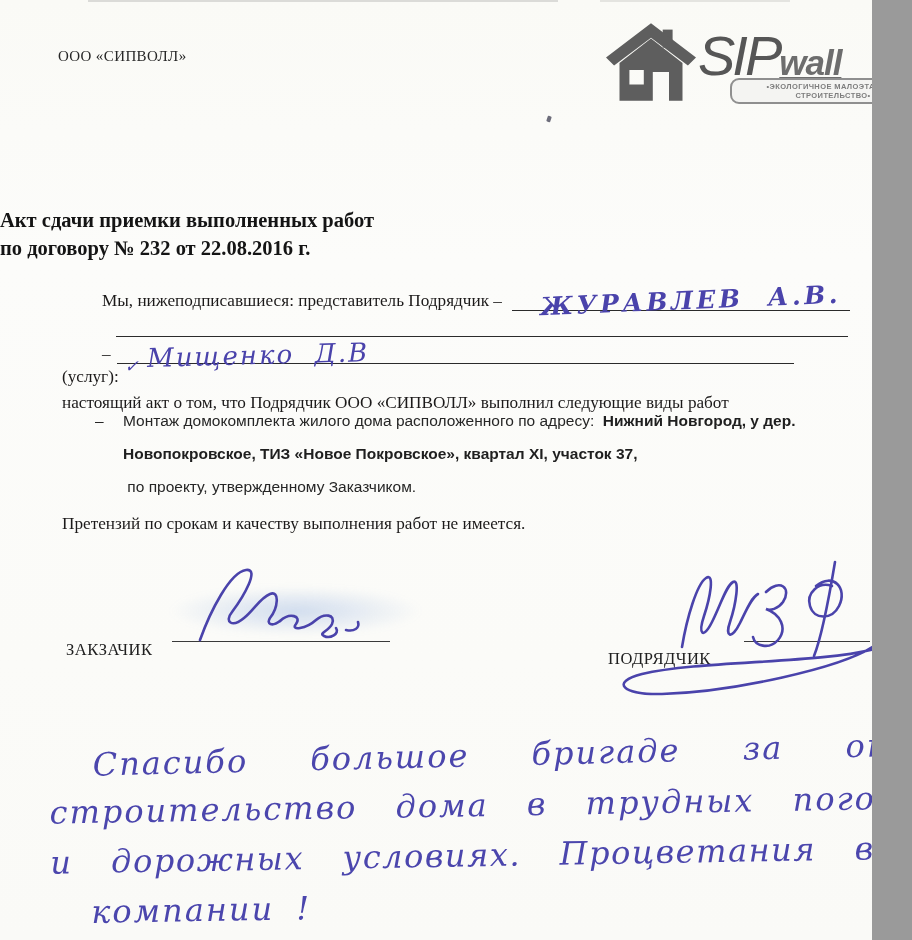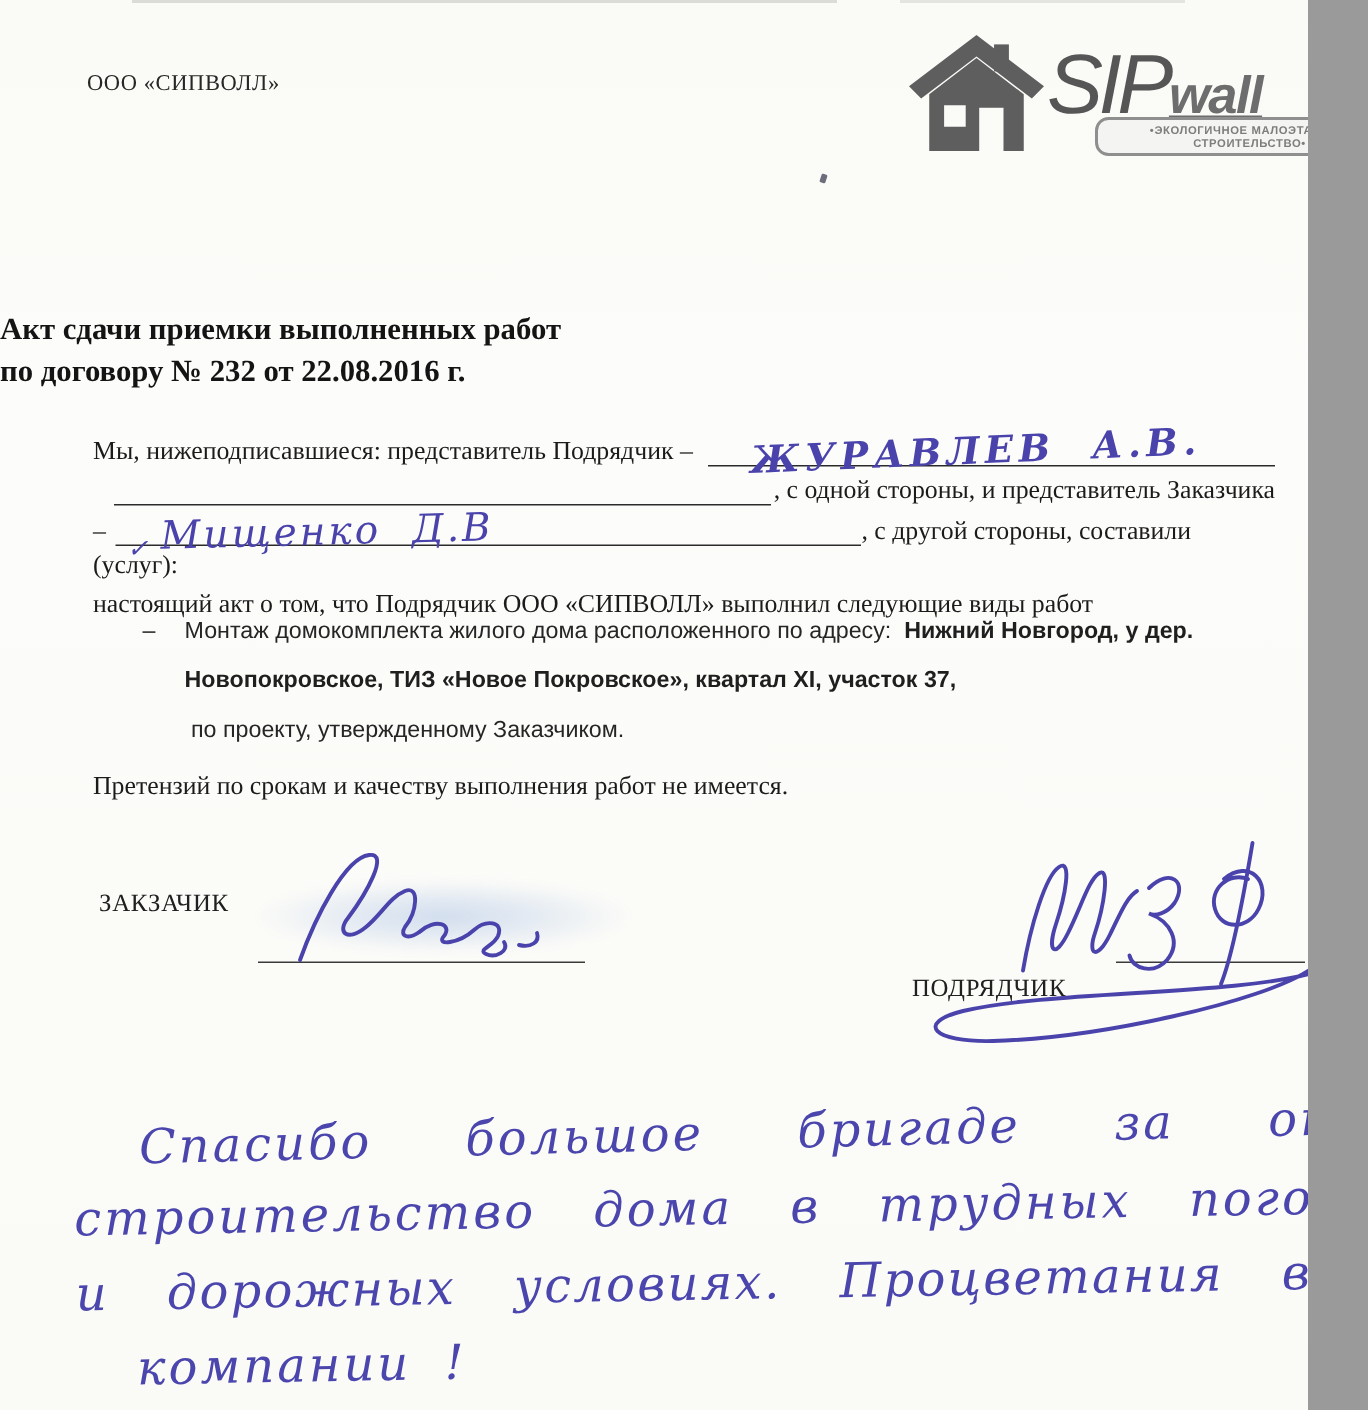--- a/index.html
+++ b/index.html
@@ -22,42 +22,42 @@
   .brand-wall{font-size:35px;font-weight:bold;color:#6d6d6d;letter-spacing:-1px;text-decoration:underline;}
   .logo-tagline{position:absolute;left:84px;top:58px;width:202px;border:2px solid #8f8f8f;border-radius:9px;
                 font-family:"Liberation Sans",sans-serif;font-size:7.5px;font-weight:bold;color:#7d7d7d;
                 text-align:center;padding:2px 0;letter-spacing:.4px;background:rgba(240,240,238,.6);margin-left:40px;}
 
   .title{position:absolute;top:206px;left:0;width:100%;font-weight:bold;
          font-size:20.5px;line-height:28px;color:#141414;}
 
   
   .intro{position:absolute;left:62px;top:284px;width:788px;font-size:17.2px;color:#1c1a1a;}
-  .iline{display:flex;align-items:flex-end;height:26.5px;}
+  .iline{display:flex;align-items:flex-end;height:26.5px;margin-left:40px;}
   .pre{white-space:pre;}
   .blank{flex:1;position:relative;border-bottom:1.4px solid #2b2b2b;height:21px;margin-left:6px;}
   .blank-l2{margin-left:14px;margin-right:2px;}
   .line-l3{padding-right:56px;}
   .plainline{line-height:26.5px;height:26.5px;}
   .hw{position:absolute;font-family:"DejaVu Serif",serif;font-style:italic;color:#4a43ab;white-space:pre;}
   .hw-l1{left:28px;bottom:-5px;font-size:25px;letter-spacing:3.5px;font-weight:600;transform:rotate(-2.4deg);}
   .hw-l3name{left:30px;bottom:-7px;font-size:26px;letter-spacing:2px;transform:rotate(-1.5deg);}
   .hw-check{left:8px;bottom:-13px;font-size:17px;}
 
   
   .bullet{position:absolute;left:95px;top:404px;width:750px;display:flex;
           font-family:"Liberation Sans",sans-serif;font-size:15.5px;line-height:33px;color:#262626;}
   .bullet-dash{width:28px;flex:none;}
   .bullet-text b{color:#1f1f1f;}
 
   .claims{position:absolute;left:62px;top:514px;font-size:17.2px;color:#1c1a1a;}
 
   
   .sig-label{position:absolute;font-size:16.5px;letter-spacing:.5px;color:#202020;}
-  .customer-label{left:66px;top:592px;font-family:Liberation Serif, serif;}
+  .customer-label{left:66px;top:640px;font-family:Liberation Serif, serif;}
   .contractor-label{left:608px;top:649px;}
   .sig-line{position:absolute;border-top:1.5px solid #3a3a3a;}
   .customer-line{left:172px;top:641px;width:218px;}
   .contractor-line{left:744px;top:641px;width:126px;}
   .smudge{position:absolute;left:168px;top:586px;width:255px;height:50px;
           background:radial-gradient(ellipse at center,rgba(110,150,215,.30),rgba(110,150,215,0) 70%);
           filter:blur(3px);}
   .customer-sig{position:absolute;left:178px;top:560px;}
   .contractor-sig{position:absolute;left:592px;top:552px;}
 
@@ -102,29 +102,27 @@
 
   <div class="intro">
     <div class="iline">
       <span class="pre">Мы, нижеподписавшиеся: представитель Подрядчик – </span>
       <span class="blank">
         <span class="hw hw-l1">ЖУРАВЛЕВ  А.В.</span>
       </span>
     </div>
     <div class="iline">
       <span class="blank blank-l2"></span>
-      <span class="pre">, с одной стороны, и представитель Заказчика</span>
     </div>
     <div class="iline line-l3">
       <span class="pre">–</span>
       <span class="blank">
         <span class="hw hw-check">✓</span>
         <span class="hw hw-l3name">Мищенко  Д.В</span>
       </span>
-      <span class="pre">, с другой стороны, составили</span>
     </div>
     <div class="plainline">(услуг):</div>
     <div class="plainline">настоящий акт о том, что Подрядчик ООО «СИПВОЛЛ» выполнил следующие виды работ</div>
   </div>
 
   <div class="bullet">
     <span class="bullet-dash">–</span>
     <span class="bullet-text"><span class="pre">Монтаж домокомплекта жилого дома расположенного по адресу:  </span><b>Нижний Новгород, у дер. Новопокровское, ТИЗ «Новое Покровское», квартал XI, участок 37,</b><span class="pre"> по проекту, утвержденному Заказчиком.</span></span>
   </div>
 

